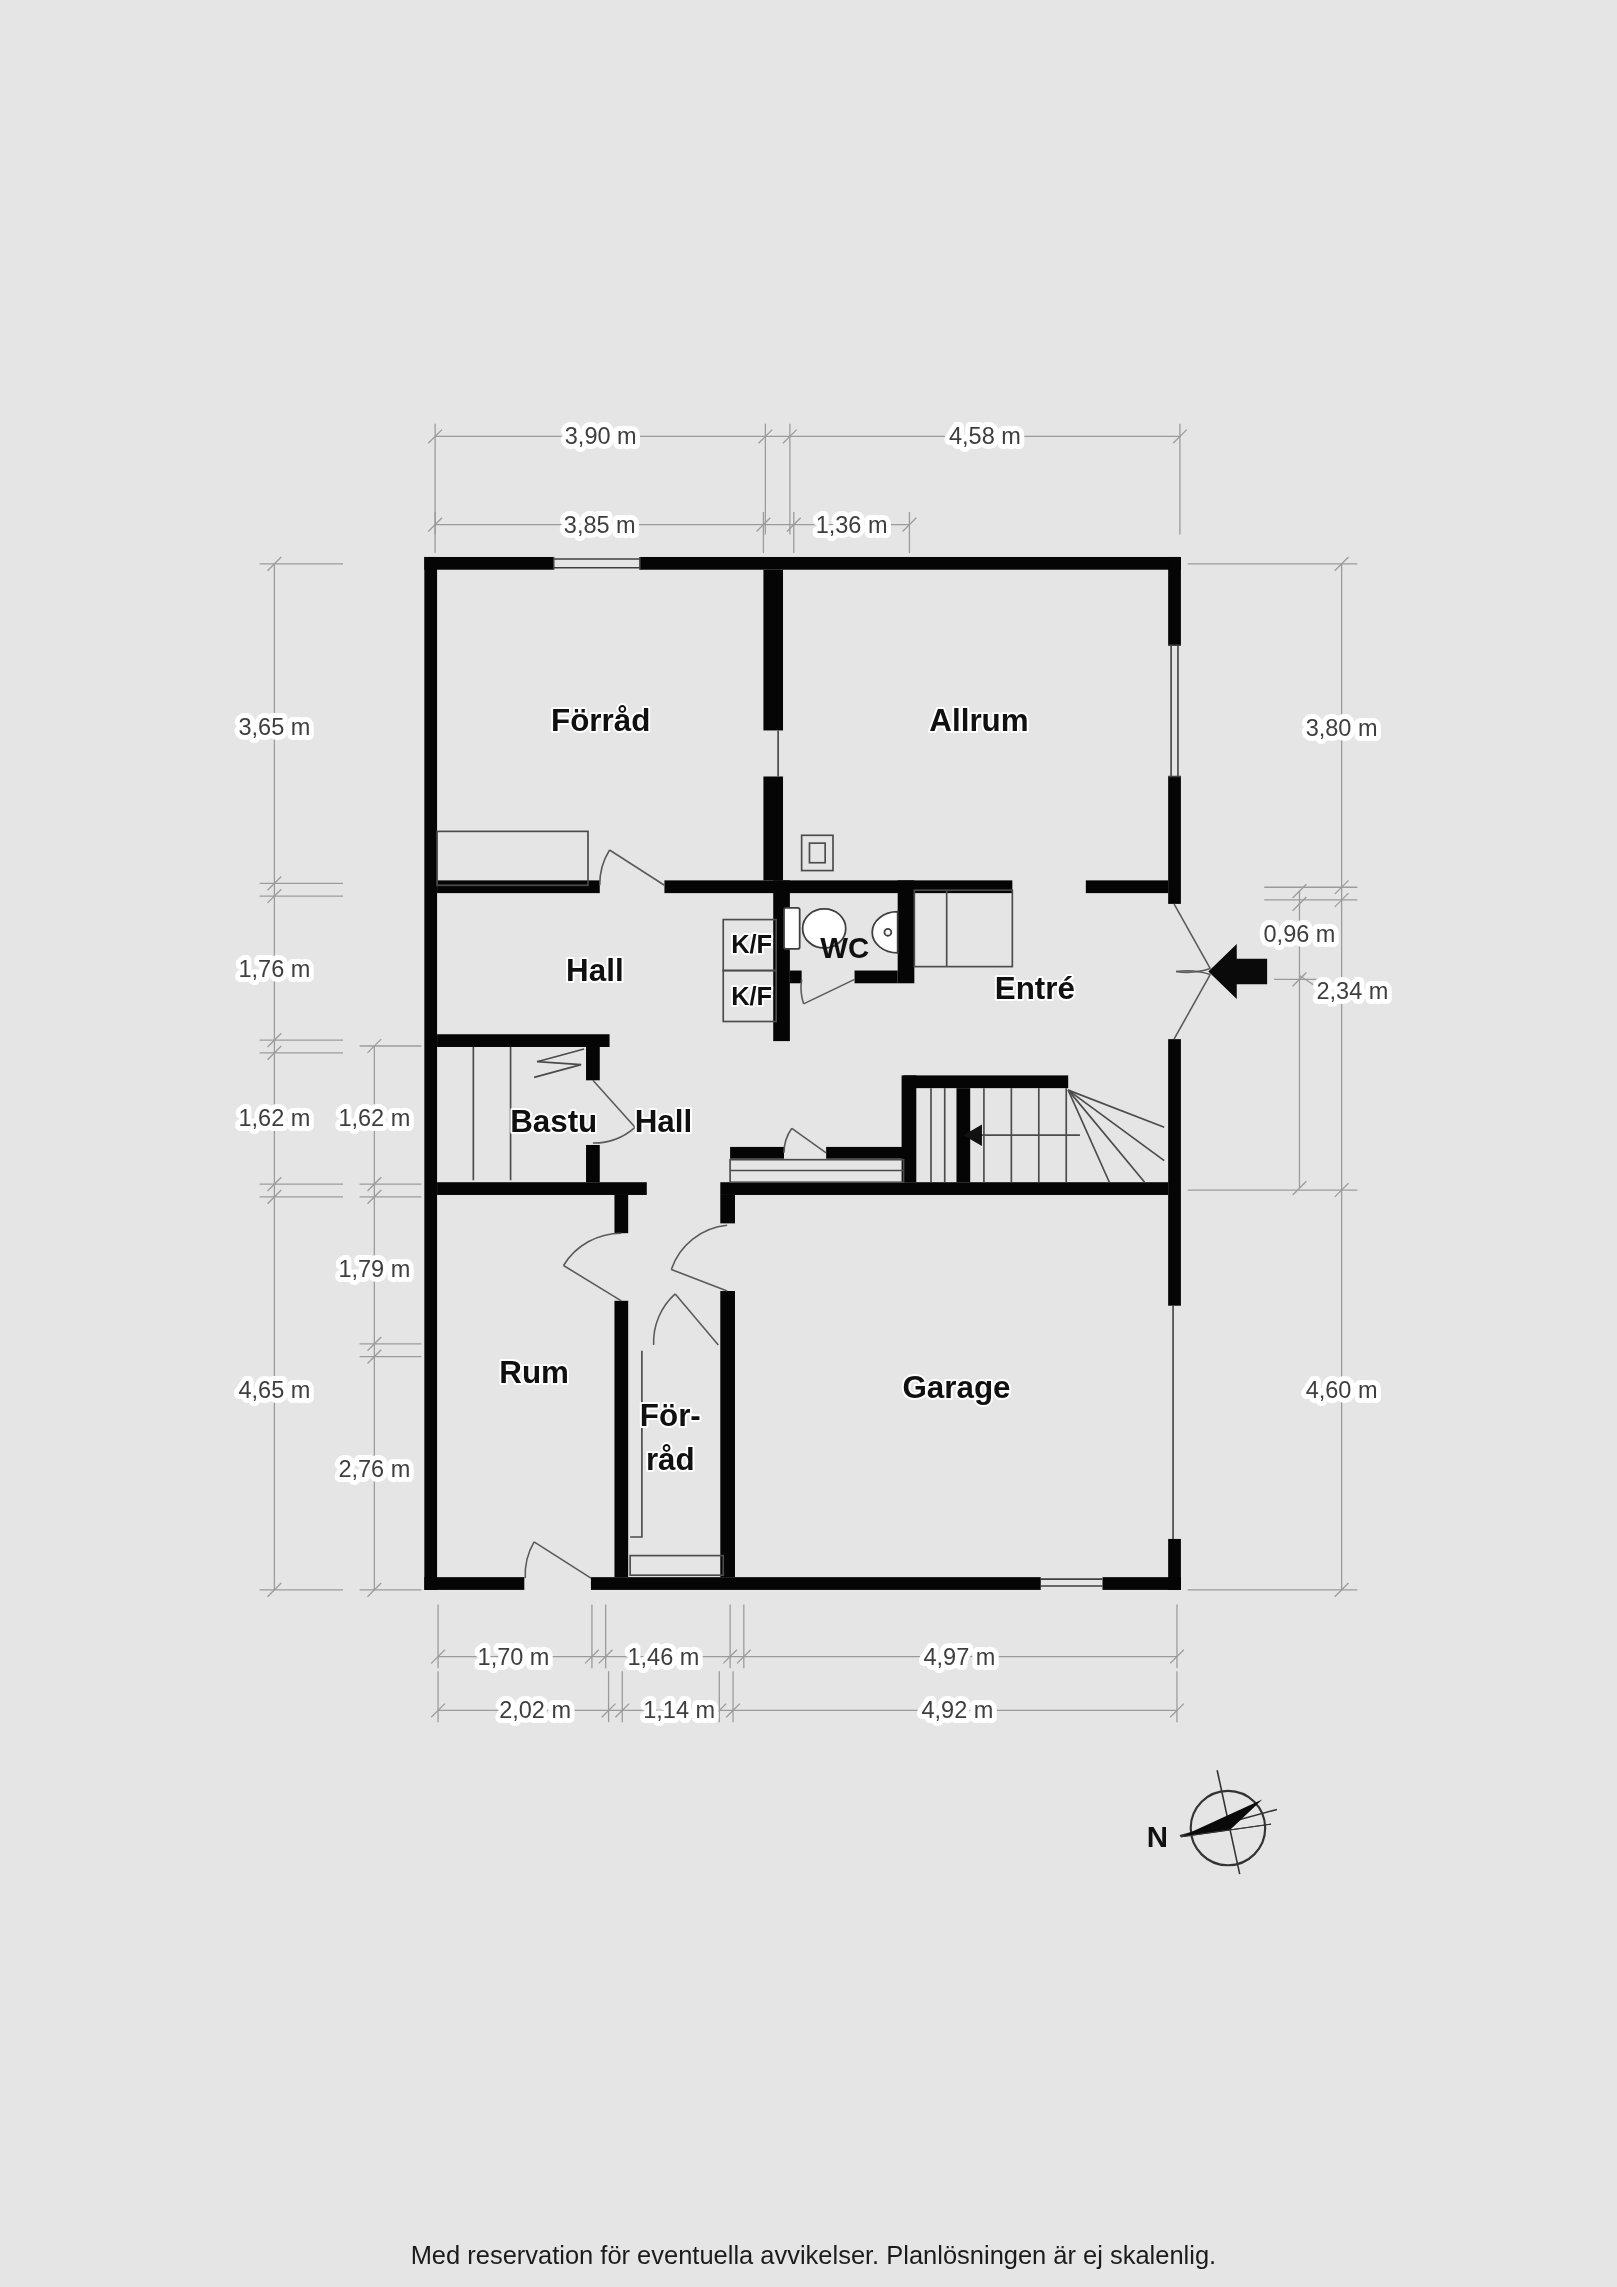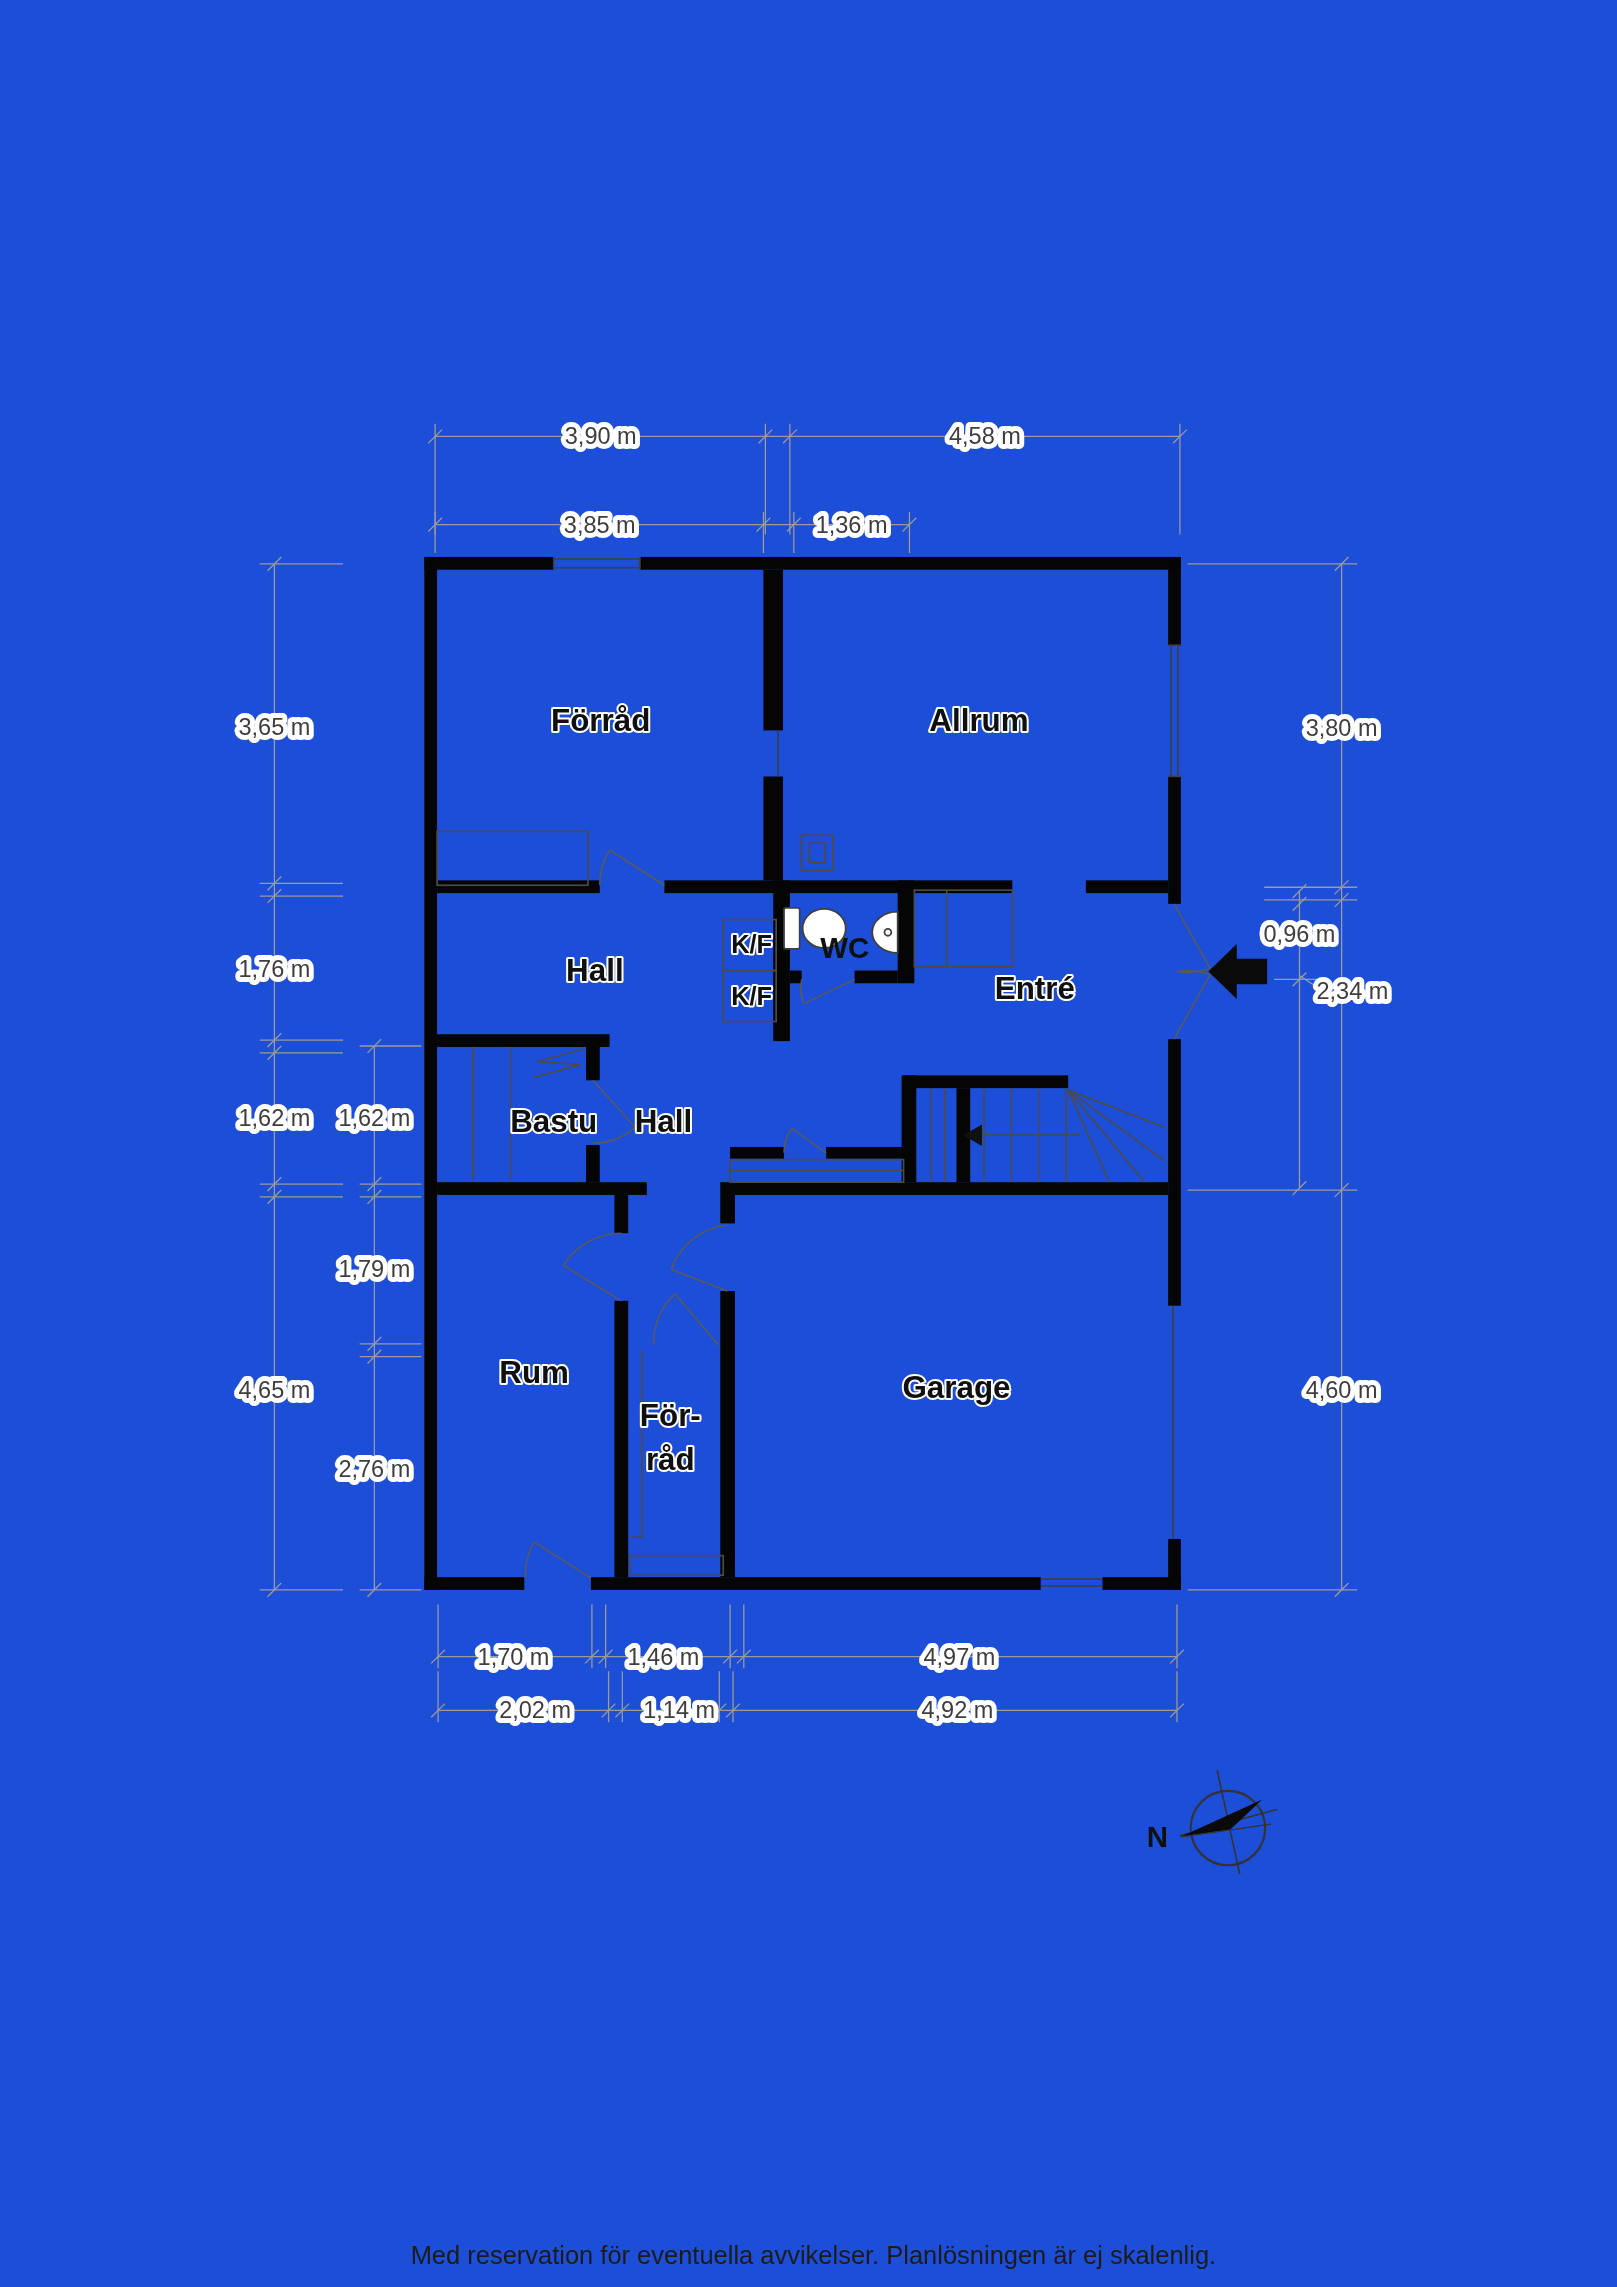--- a/index.html
+++ b/index.html
@@ -1,16 +1,16 @@
 <!DOCTYPE html>
 <html><head>
 <meta charset="utf-8">
 <style>
   html,body{margin:0;padding:0;background:#fff;}
-  #page{position:relative;width:1617px;height:2288px;background:#1d4ed8;overflow:hidden;
+  #page{position:relative;width:1617px;height:2288px;background:#e5e5e5;overflow:hidden;
         font-family:"Liberation Sans",sans-serif;}
   svg{position:absolute;left:0;top:0;}
   .wall{fill:#050505;stroke:none;}
   .thin{stroke:#4b4b4b;stroke-width:1.7;fill:none;}
   .fixture{stroke:#3f3f3f;stroke-width:1.8;fill:#fff;}
   .door{stroke:#5a5a5a;stroke-width:1.6;fill:none;}
   .winline{stroke:#3f3f3f;stroke-width:1.6;fill:none;}
   .dim{stroke:#9b9b9b;stroke-width:1.3;fill:none;}
   .dimlbl{font:400 24px "Liberation Sans",sans-serif;fill:#3e3e3e;
           paint-order:stroke;stroke:#fff;stroke-width:10px;stroke-linejoin:round;}

